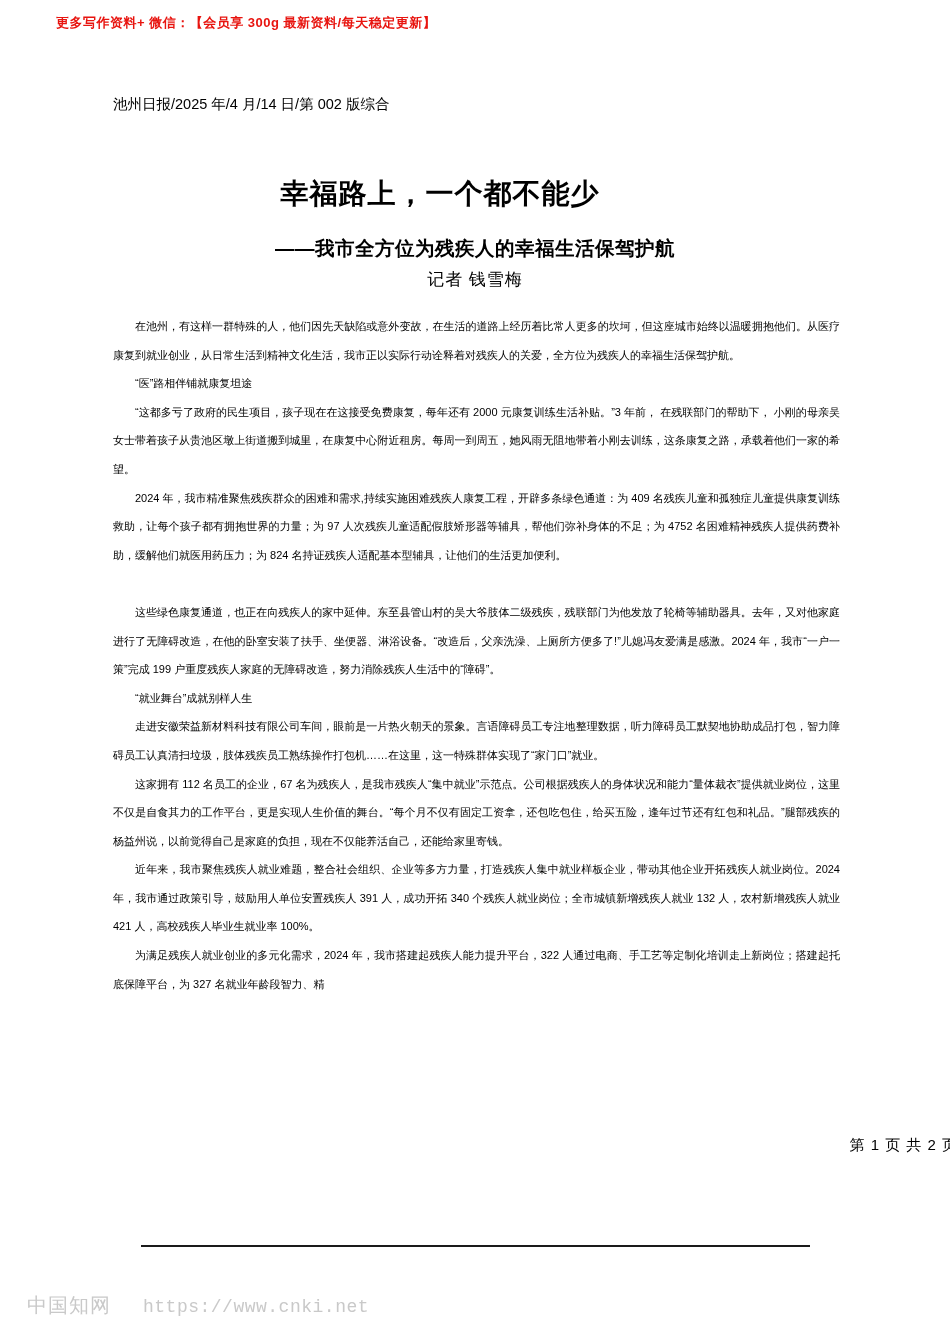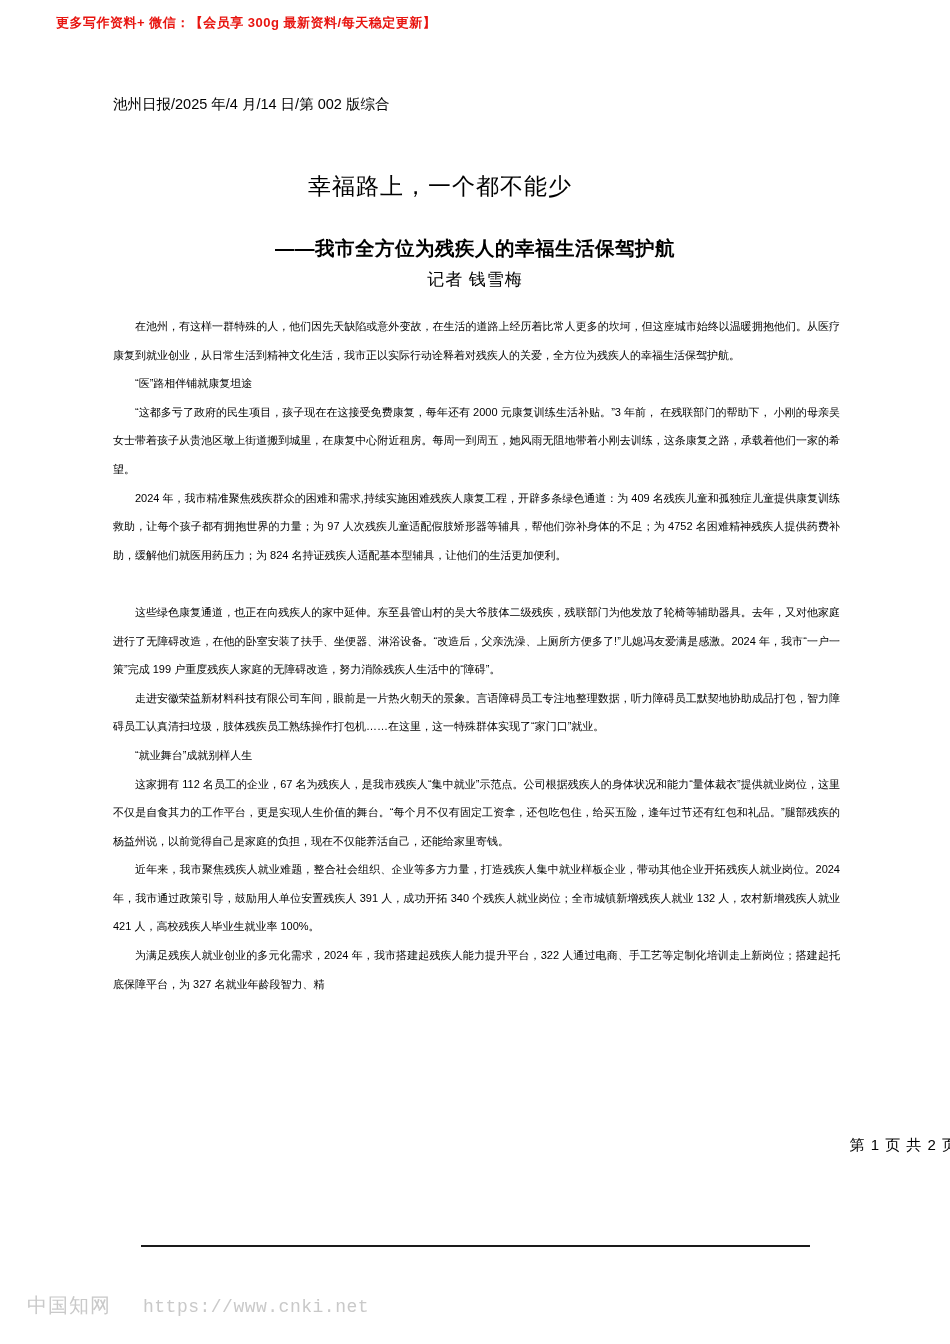--- a/index.html
+++ b/index.html
@@ -46,22 +46,22 @@
     line-height: 24px;
     color: #000;
   }
 
   .doc-title {
     position: absolute;
     top: 156px;
     left: 0;
     width: 880px;
     text-align: center;
-    font-size: 23px;
-    font-weight: normal;
+    font-size: 28px;
+    font-weight: bold;
     letter-spacing: 1px;
   }
 
   .doc-subtitle {
     position: absolute;
     top: 219px;
     left: 0;
     width: 950px;
     text-align: center;
     font-size: 19.5px;
@@ -153,22 +153,22 @@
   <h2 class="doc-subtitle">——我市全方位为残疾人的幸福生活保驾护航</h2>
 
   <div class="byline">记者  钱雪梅</div>
 
   <div class="body-text" id="body-text">
       <p>在池州，有这样一群特殊的人，他们因先天缺陷或意外变故，在生活的道路上经历着比常人更多的坎坷，但这座城市始终以温暖拥抱他们。从医疗康复到就业创业，从日常生活到精神文化生活，我市正以实际行动诠释着对残疾人的关爱，全方位为残疾人的幸福生活保驾护航。</p>
       <p>“医”路相伴铺就康复坦途</p>
       <p>“这都多亏了政府的民生项目，孩子现在在这接受免费康复，每年还有 2000 元康复训练生活补贴。”3 年前， 在残联部门的帮助下， 小刚的母亲吴女士带着孩子从贵池区墩上街道搬到城里，在康复中心附近租房。每周一到周五，她风雨无阻地带着小刚去训练，这条康复之路，承载着他们一家的希望。</p>
       <p>2024 年，我市精准聚焦残疾群众的困难和需求,持续实施困难残疾人康复工程，开辟多条绿色通道：为 409 名残疾儿童和孤独症儿童提供康复训练救助，让每个孩子都有拥抱世界的力量；为 97 人次残疾儿童适配假肢矫形器等辅具，帮他们弥补身体的不足；为 4752 名困难精神残疾人提供药费补助，缓解他们就医用药压力；为 824 名持证残疾人适配基本型辅具，让他们的生活更加便利。</p>
       <p class="gap-before">这些绿色康复通道，也正在向残疾人的家中延伸。东至县管山村的吴大爷肢体二级残疾，残联部门为他发放了轮椅等辅助器具。去年，又对他家庭进行了无障碍改造，在他的卧室安装了扶手、坐便器、淋浴设备。“改造后，父亲洗澡、上厕所方便多了!”儿媳冯友爱满是感激。2024 年，我市“一户一策”完成 199 户重度残疾人家庭的无障碍改造，努力消除残疾人生活中的“障碍”。</p>
+      <p>“就业舞台”成就别样人生</p>
       <p>走进安徽荣益新材料科技有限公司车间，眼前是一片热火朝天的景象。言语障碍员工专注地整理数据，听力障碍员工默契地协助成品打包，智力障碍员工认真清扫垃圾，肢体残疾员工熟练操作打包机……在这里，这一特殊群体实现了“家门口”就业。</p>
-      <p>“就业舞台”成就别样人生</p>
       <p>这家拥有 112 名员工的企业，67 名为残疾人，是我市残疾人“集中就业”示范点。公司根据残疾人的身体状况和能力“量体裁衣”提供就业岗位，这里不仅是自食其力的工作平台，更是实现人生价值的舞台。“每个月不仅有固定工资拿，还包吃包住，给买五险，逢年过节还有红包和礼品。”腿部残疾的杨益州说，以前觉得自己是家庭的负担，现在不仅能养活自己，还能给家里寄钱。</p>
       <p>近年来，我市聚焦残疾人就业难题，整合社会组织、企业等多方力量，打造残疾人集中就业样板企业，带动其他企业开拓残疾人就业岗位。2024 年，我市通过政策引导，鼓励用人单位安置残疾人 391 人，成功开拓 340 个残疾人就业岗位；全市城镇新增残疾人就业 132 人，农村新增残疾人就业 421 人，高校残疾人毕业生就业率 100%。</p>
       <p>为满足残疾人就业创业的多元化需求，2024 年，我市搭建起残疾人能力提升平台，322 人通过电商、手工艺等定制化培训走上新岗位；搭建起托底保障平台，为 327 名就业年龄段智力、精</p>
     </div>
 
   <div class="page-number">第 1 页 共 2 页</div>
 
   <div class="footer-rule"></div>
 
   <div class="cnki">

